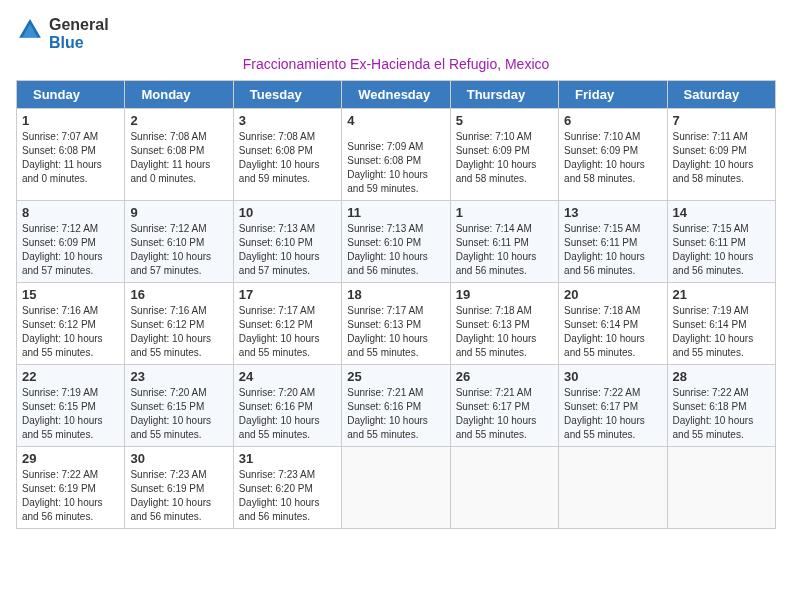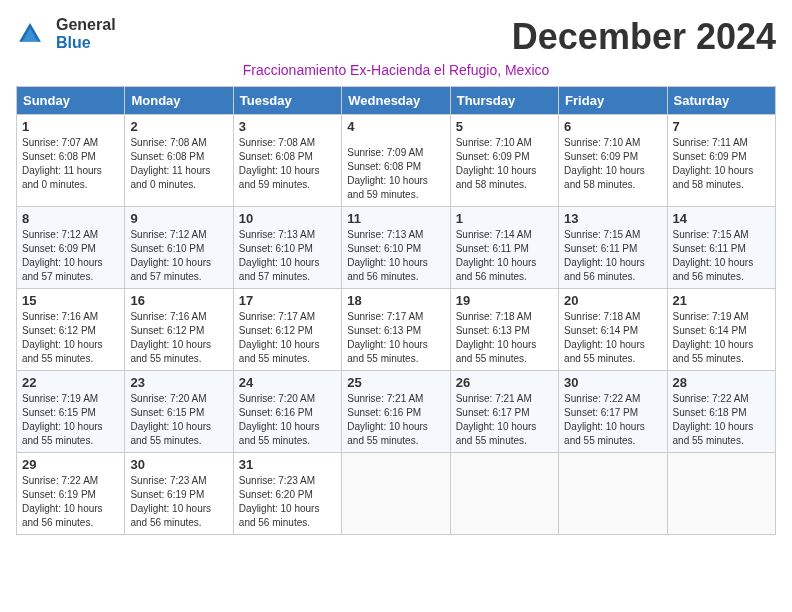--- a/index.html
+++ b/index.html
@@ -11,22 +11,22 @@
       padding: 16px;
     }
     .header-logo {
       display: flex;
       align-items: flex-start;
       justify-content: space-between;
       margin-bottom: 4px;
     }
     .logo {
       display: flex;
-      align-items: center;
-      gap: 12px;
+      align-items: flex-start;
+      gap: 5px;
     }
     .logo-icon {
       width: 28px;
       height: 28px;
     }
     .month-title {
       font-size: 36px;
       font-weight: bold;
       color: #333;
       text-align: right;
@@ -39,21 +39,21 @@
     }
     .calendar {
       width: 100%;
       border-collapse: collapse;
     }
     .calendar th {
       background-color: #3a7abf;
       color: #fff;
       font-size: 13px;
       font-weight: bold;
-      padding: 6px 6px;
+      padding: 6px 16px;
       text-align: left;
       border: 1px solid #ccc;
     }
     .calendar td {
       vertical-align: top;
       border: 1px solid #ccc;
       padding: 4px 5px;
       font-size: 10.5px;
       color: #333;
       width: 108px;
@@ -95,21 +95,20 @@
       <svg class="logo-icon" viewBox="0 0 36 36">
         <polygon points="18,4 32,28 4,28" fill="#1a6eb5"></polygon>
         <polygon points="18,10 28,28 8,28" fill="#5aaff0" opacity="0.5"></polygon>
       </svg>
       <div>
         <span style="font-size:16px;font-weight:bold;color:#333;">General</span><br>
         <span style="font-size:16px;font-weight:bold;color:#1a6eb5;">Blue</span>
       </div>
     </div>
   </div>
-  <div class="month-title">December 2024</div>
 </div>
 
 <div class="subtitle">Fraccionamiento Ex-Hacienda el Refugio, Mexico</div>
 
 <table class="calendar">
   <thead>
     <tr>
     <th>Sunday</th>
         <th>Monday</th>
         <th>Tuesday</th>

